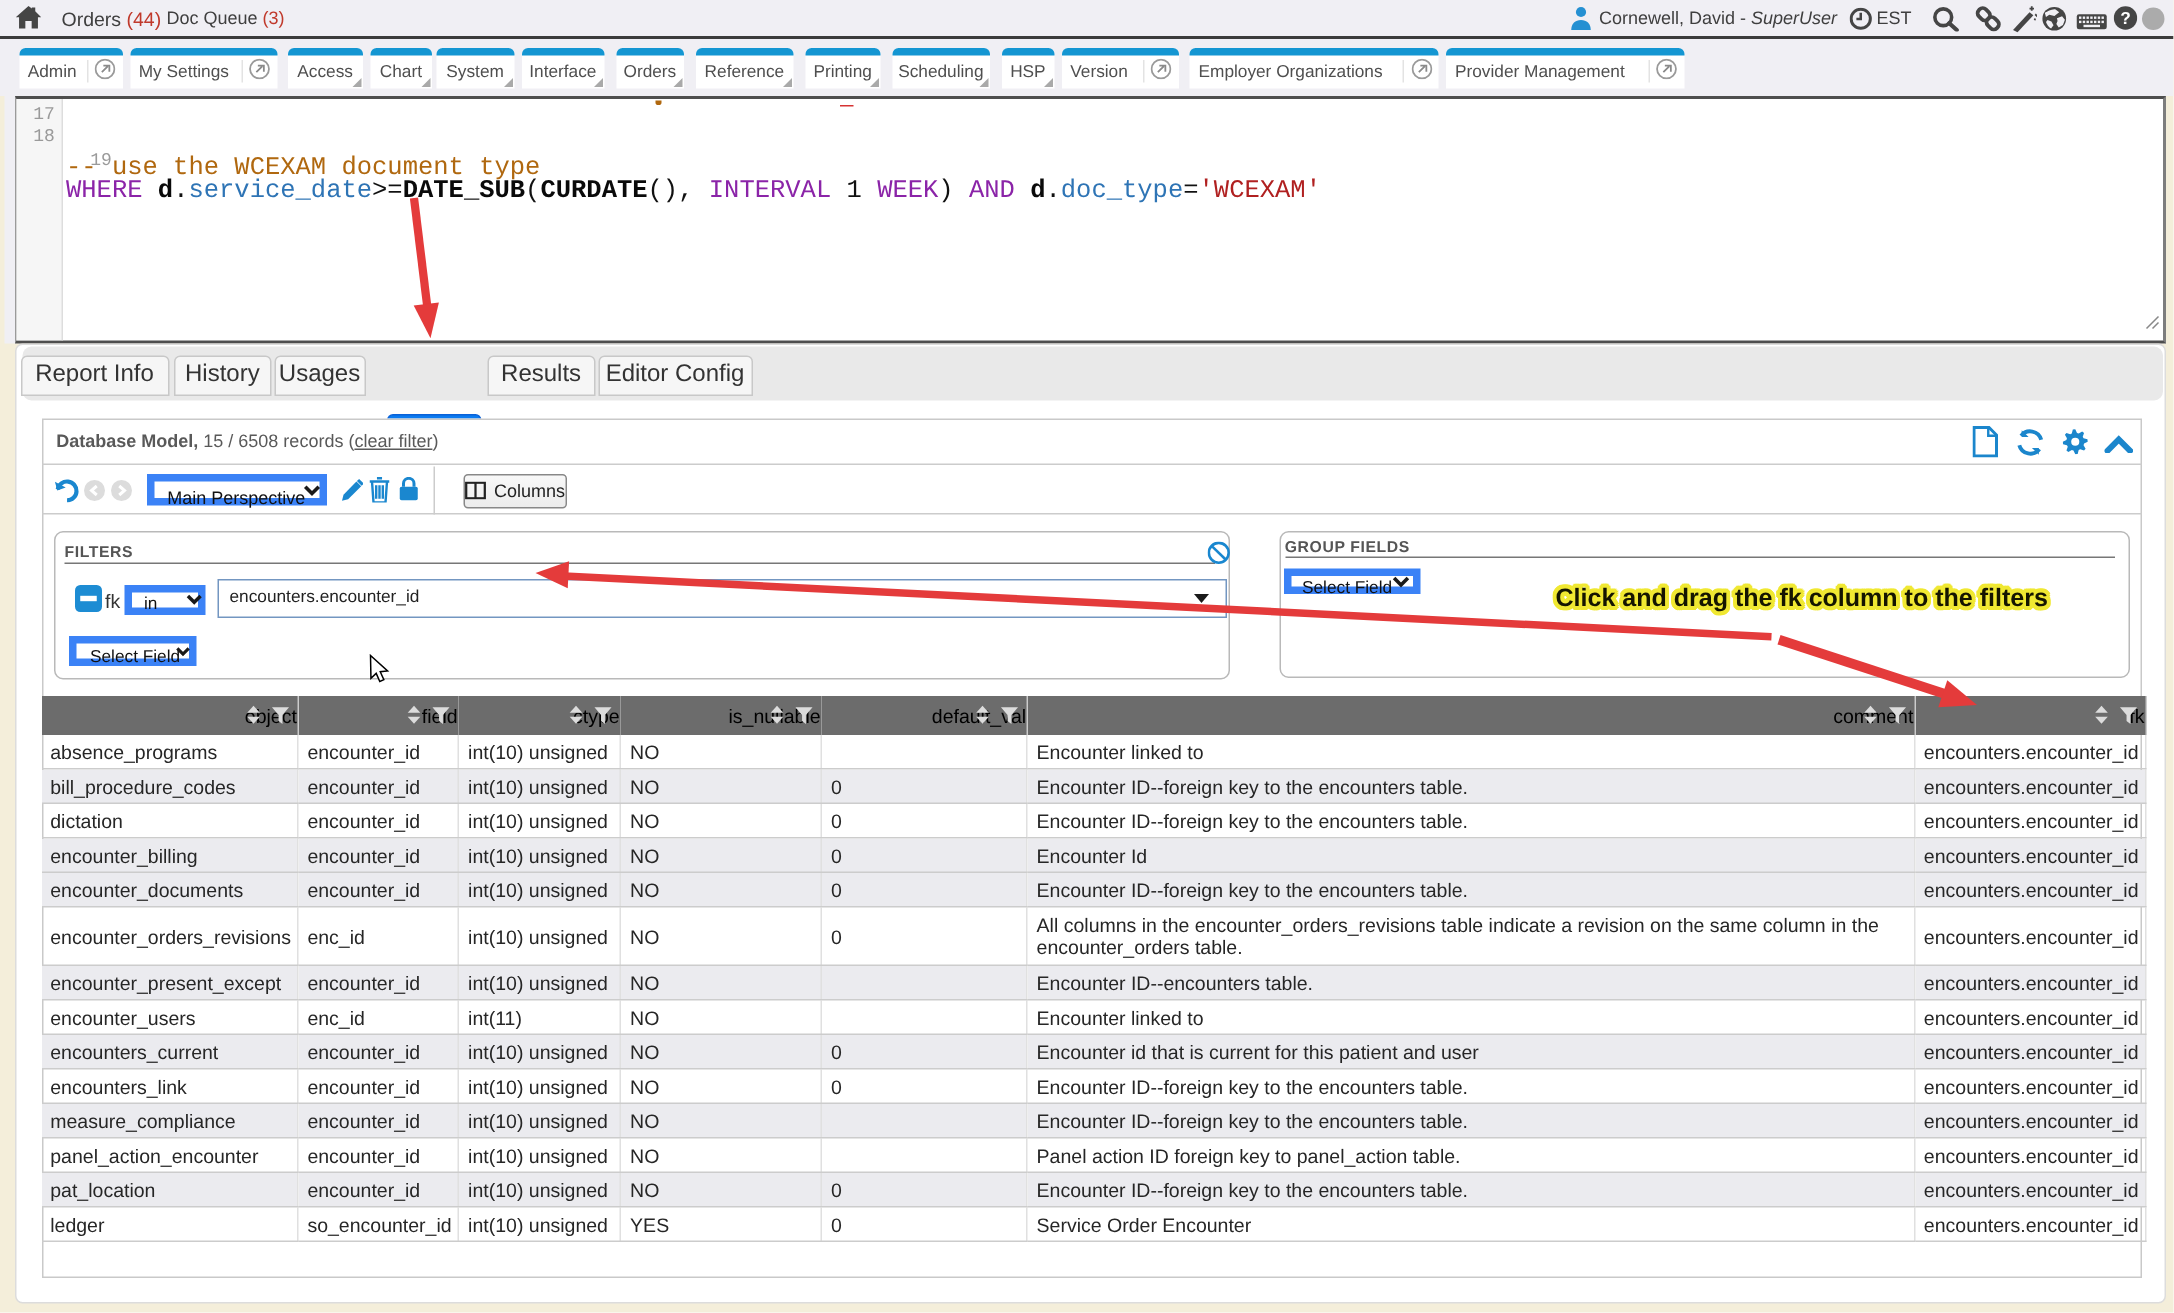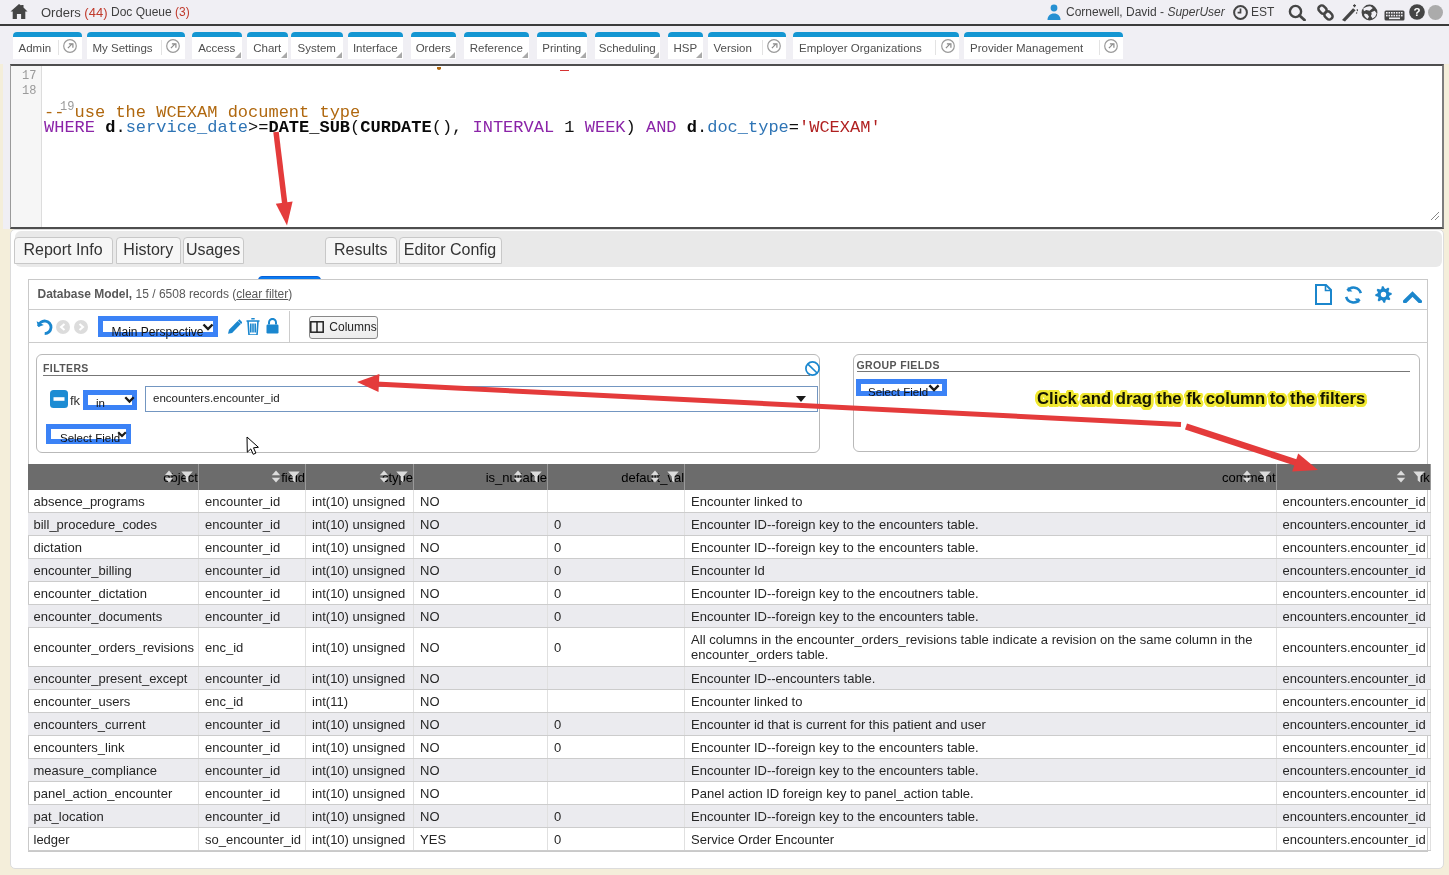--- a/index.html
+++ b/index.html
@@ -435,29 +435,20 @@
         </tr>
         <tr class="alt">
           <td>encounter_billing</td>
           <td>encounter_id</td>
           <td>int(10) unsigned</td>
           <td>NO</td>
           <td>0</td>
           <td>Encounter Id</td>
           <td>encounters.encounter_id</td>
         </tr>
-        <tr>
-          <td>encounter_dictation</td>
-          <td>encounter_id</td>
-          <td>int(10) unsigned</td>
-          <td>NO</td>
-          <td>0</td>
-          <td>Encounter ID--foreign key to the encoutners table.</td>
-          <td>encounters.encounter_id</td>
-        </tr>
         <tr class="alt">
           <td>encounter_documents</td>
           <td>encounter_id</td>
           <td>int(10) unsigned</td>
           <td>NO</td>
           <td>0</td>
           <td>Encounter ID--foreign key to the encounters table.</td>
           <td>encounters.encounter_id</td>
         </tr>
         <tr class="tall">

